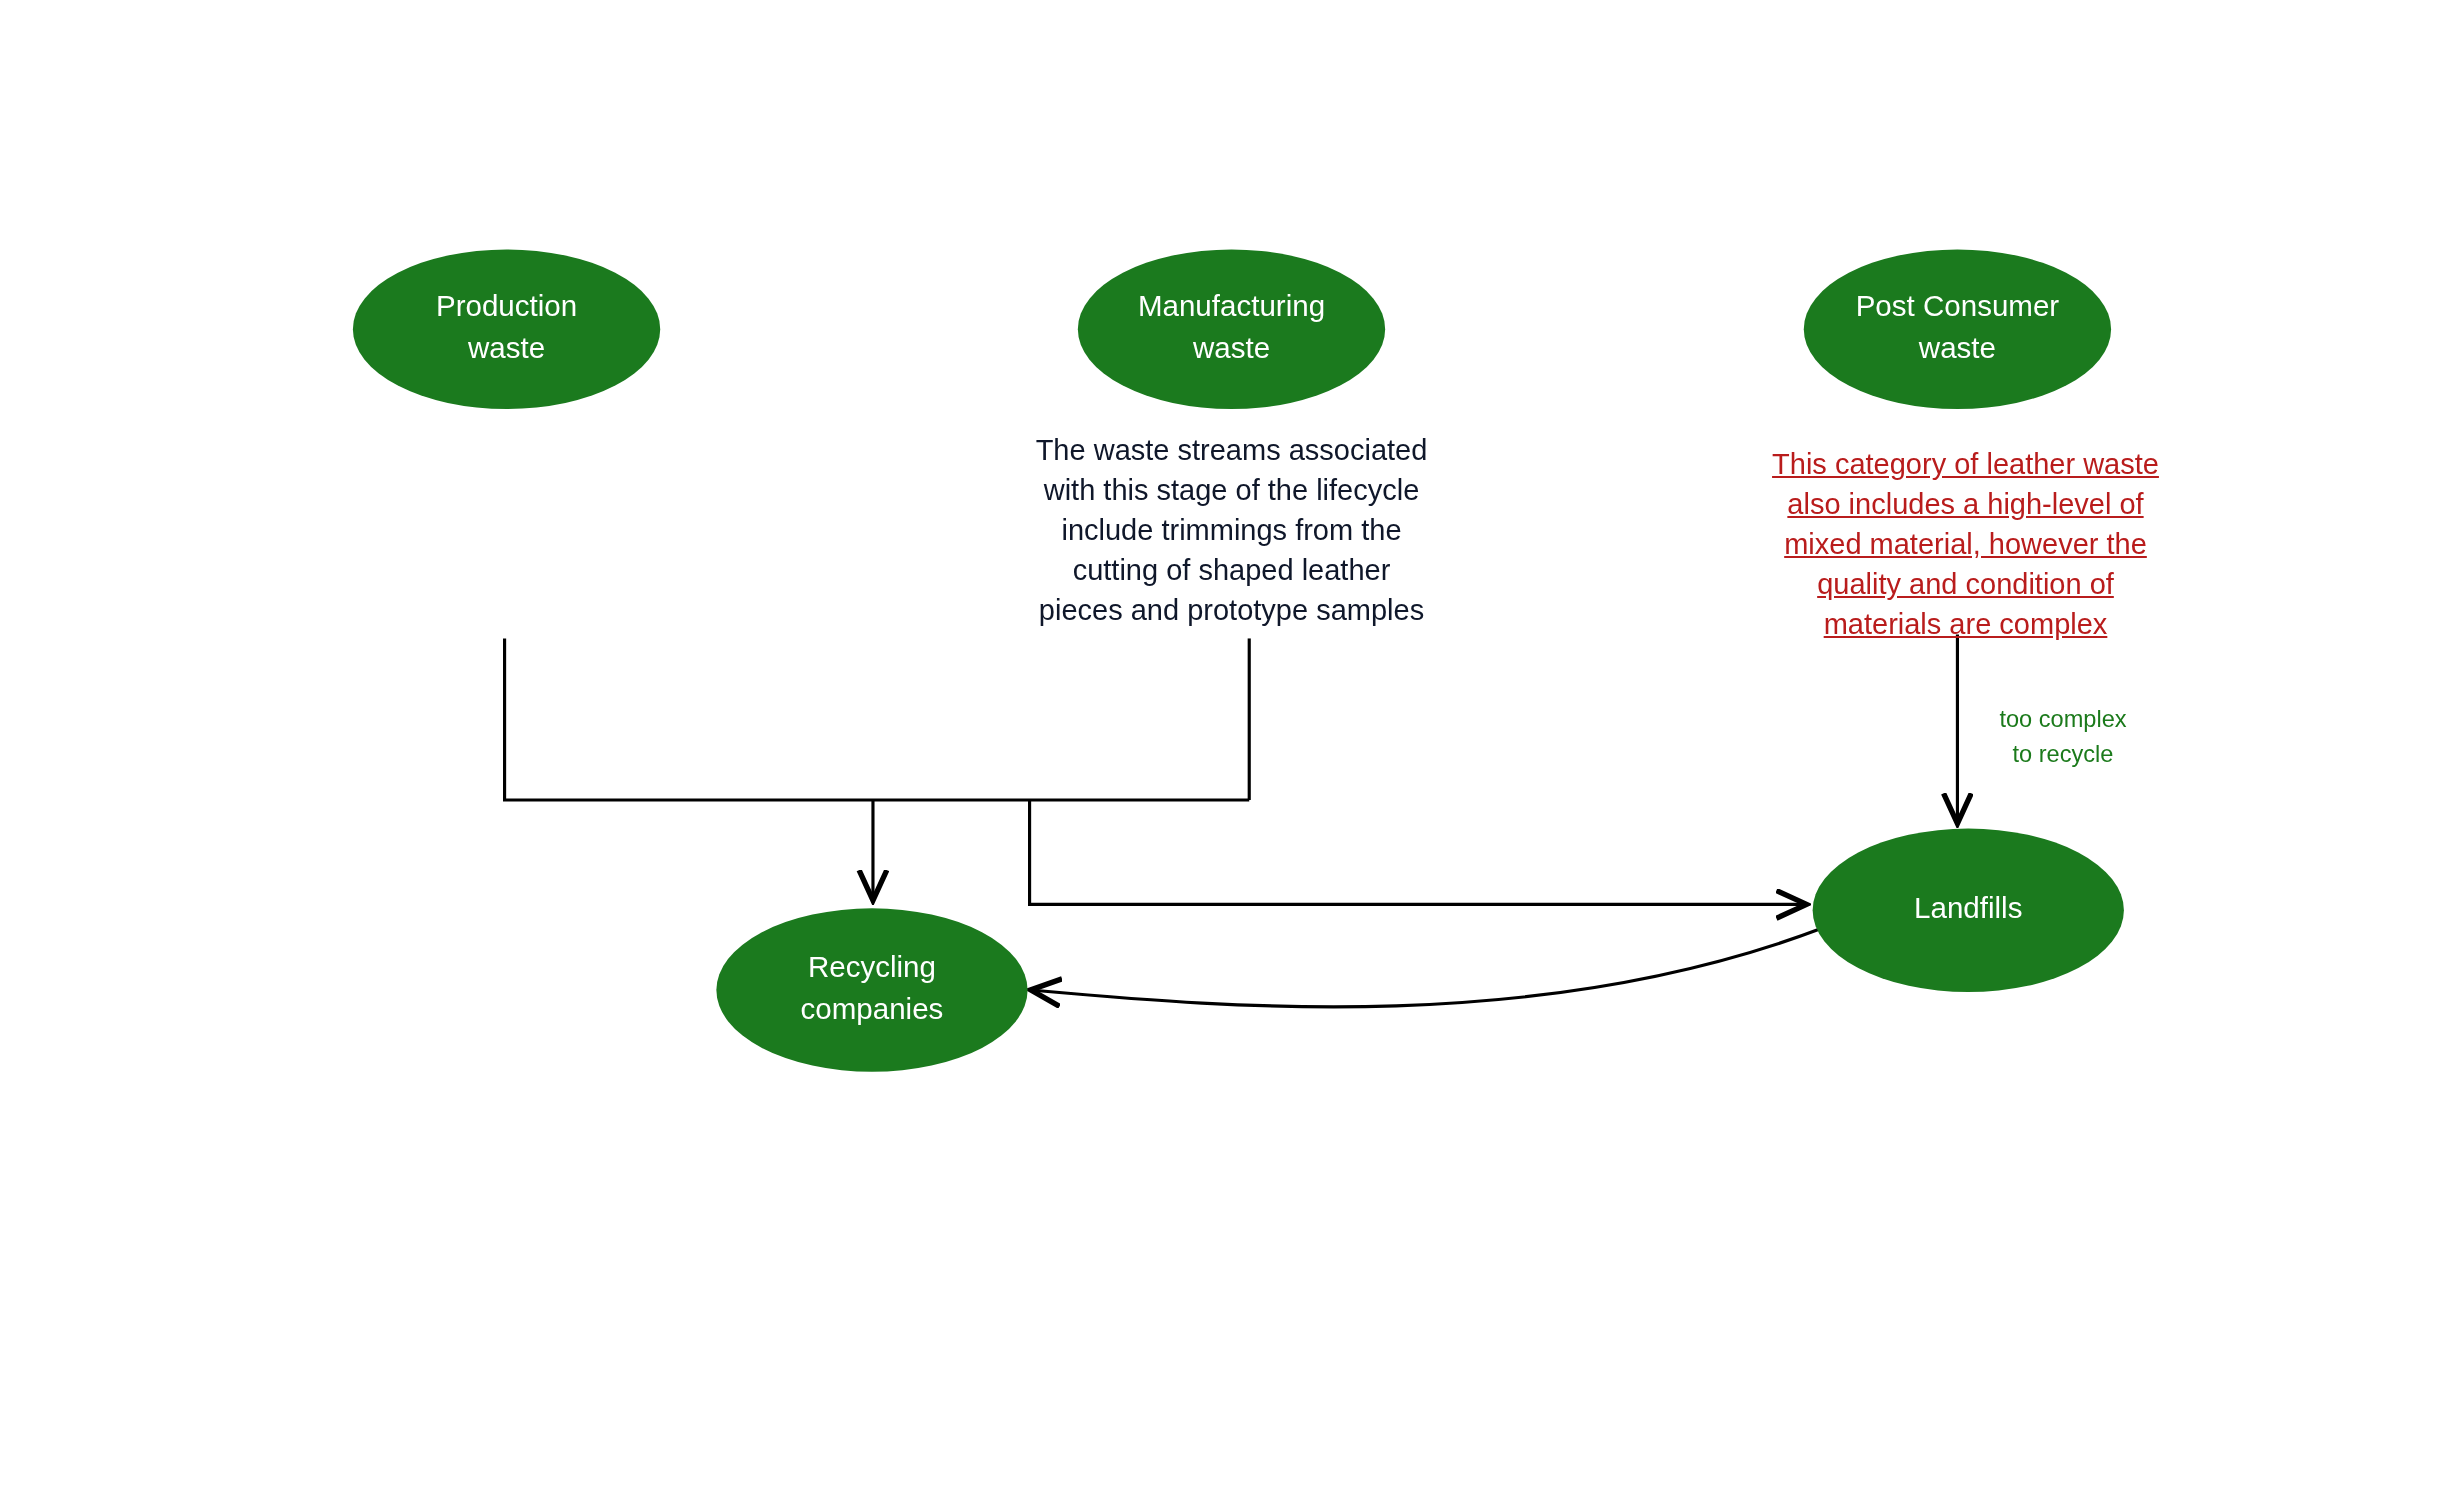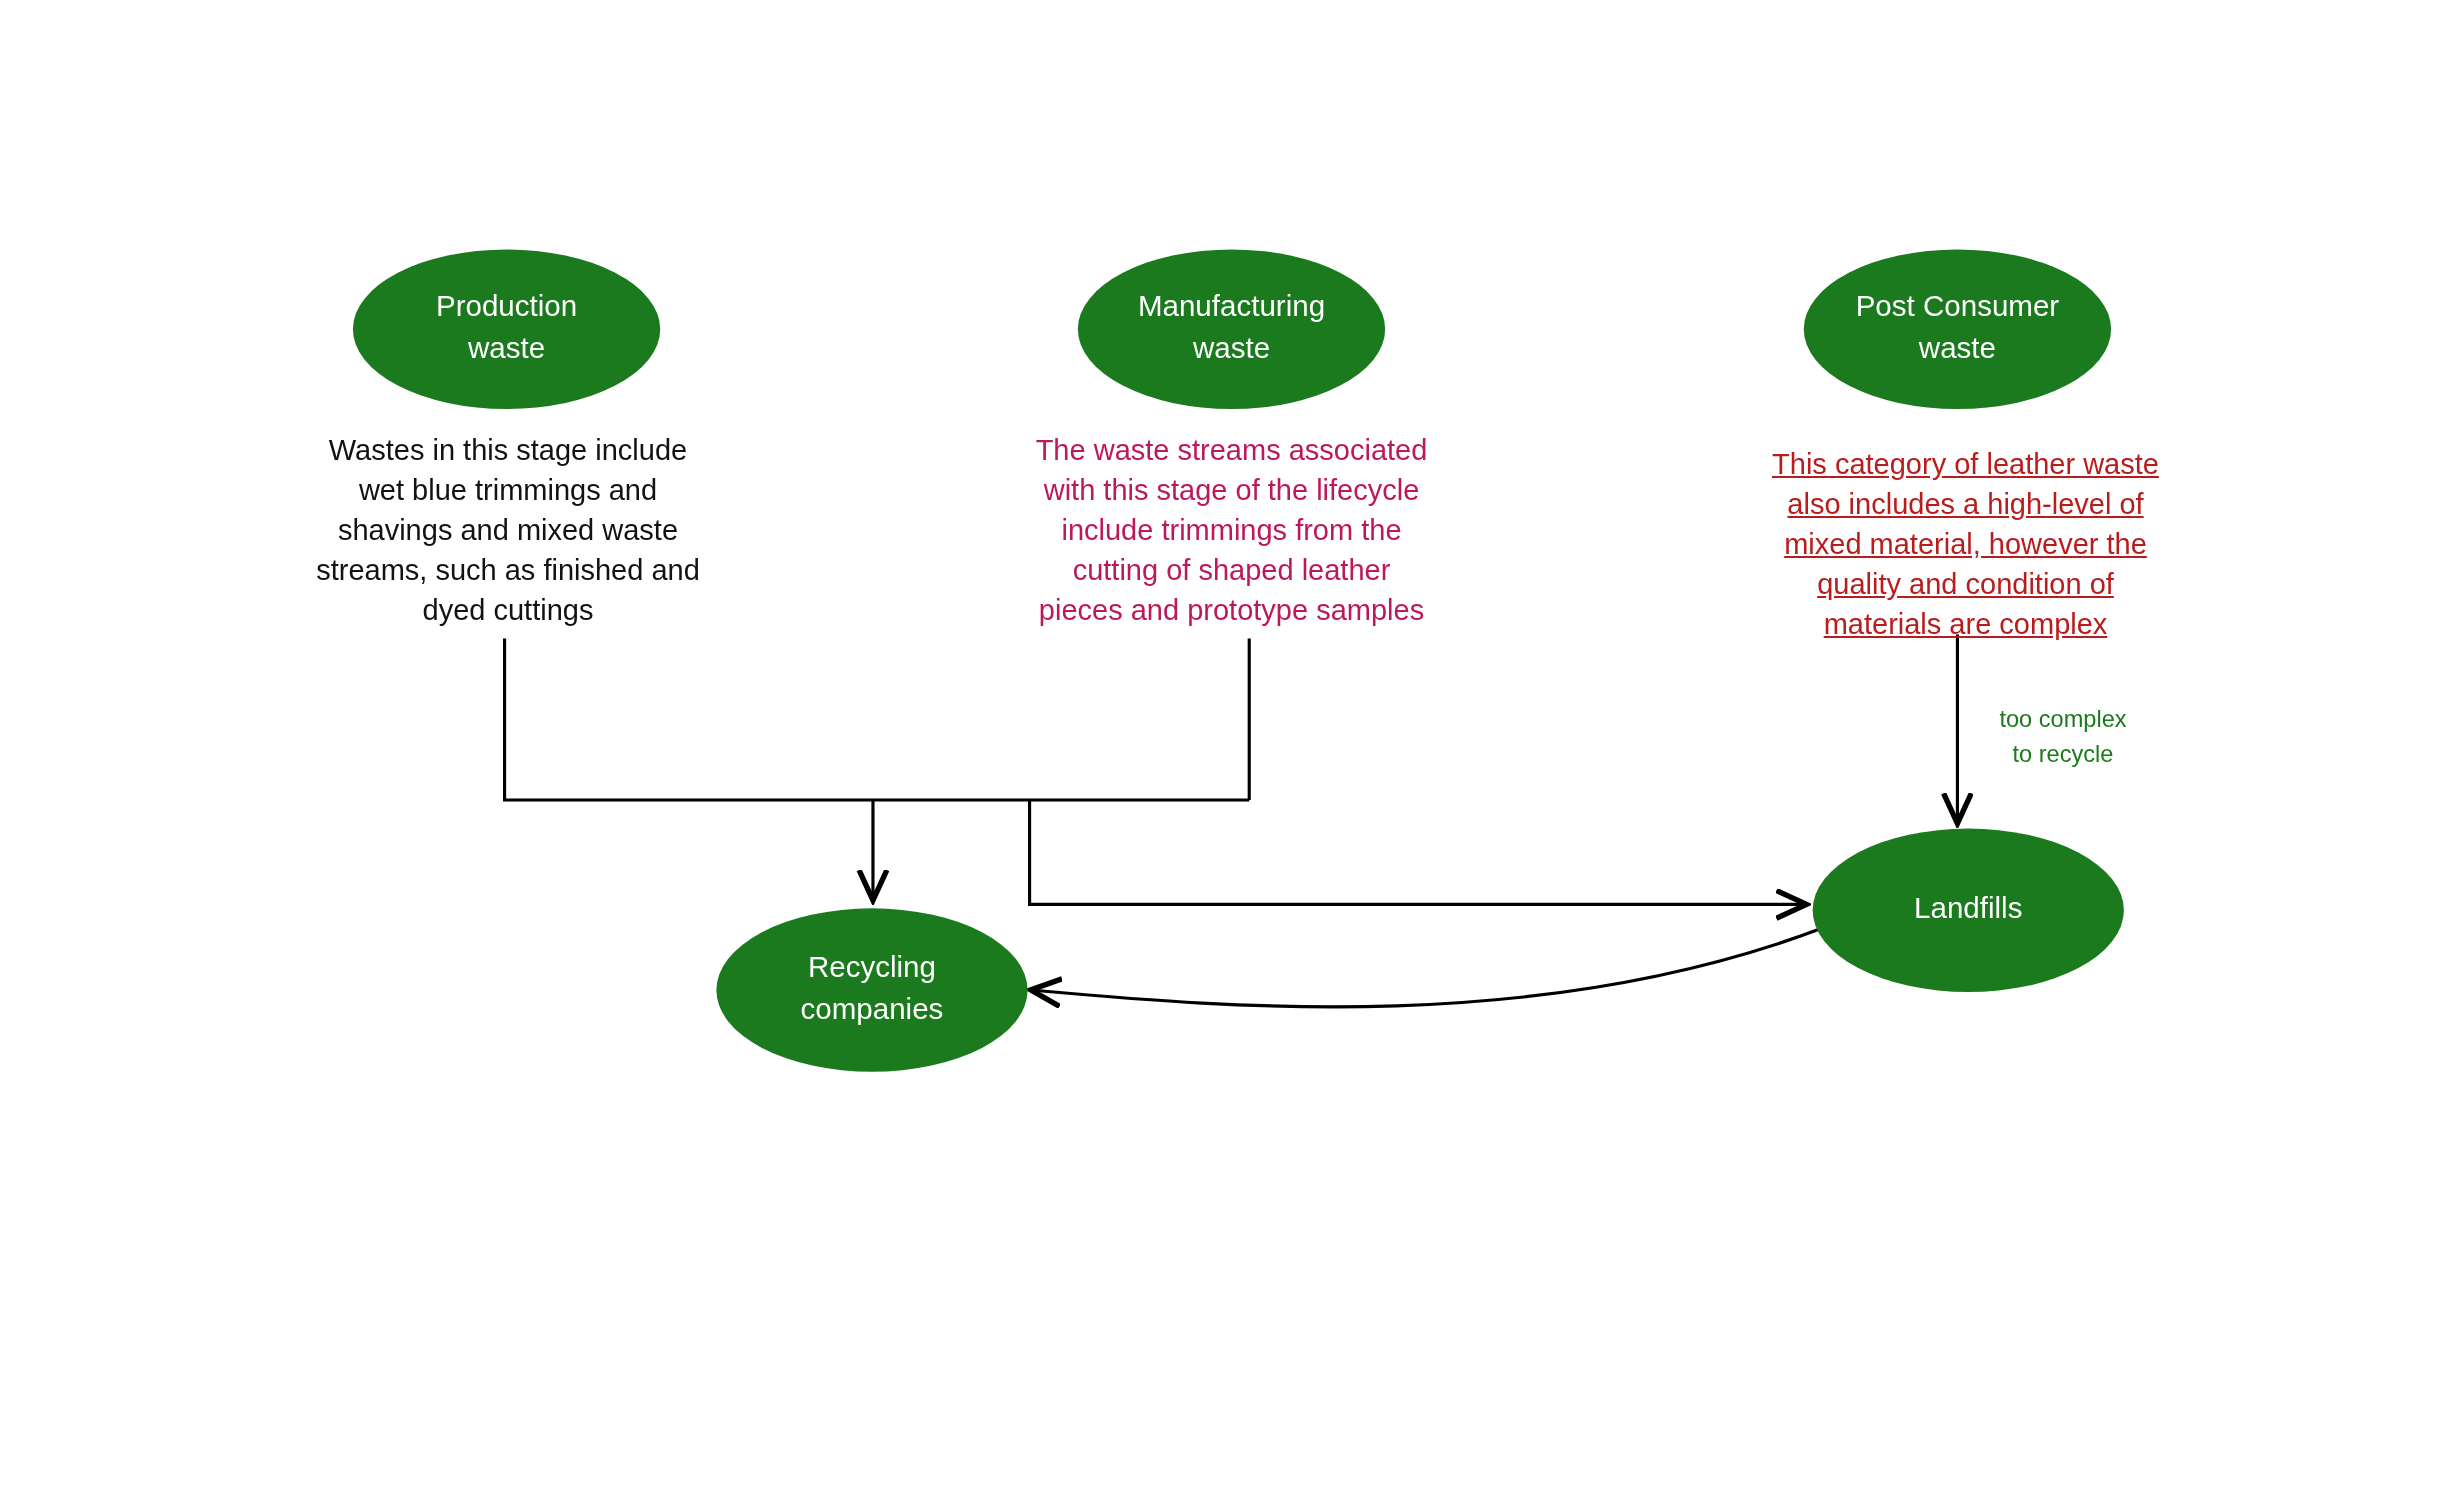--- a/index.html
+++ b/index.html
@@ -101,26 +101,21 @@
       <text class="node-label" x="885" y="972" fill="#ffffff">Recycling</text>
       <text class="node-label" x="885" y="1014" fill="#ffffff">companies</text>
     </g>
 
     <g>
       <ellipse cx="1998" cy="912" rx="158" ry="83" fill="#1B7A1E"></ellipse>
       <text class="node-label" x="1998" y="912" fill="#ffffff">Landfills</text>
     </g>
   </svg>
 
-  <div class="desc-block" style="left: 296px; top: 418px; width: 424px; color: rgb(18, 18, 18);">Wastes in this stage include
-wet blue trimmings and
-shavings and mixed waste
-streams, such as finished and
-dyed cuttings</div>
-  <div class="desc-block" style="left: 1010px; top: 418px; width: 443px; color: #be185d;">The waste streams associated
+  <div class="desc-block" style="left: 1010px; top: 418px; width: 443px; color: #0f172a;">The waste streams associated
 with this stage of the lifecycle
 include trimmings from the
 cutting of shaped leather
 pieces and prototype samples</div>
   <div class="desc-block" style="left: 1749px; top: 432px; width: 433px; color: #b91c1c; text-decoration: underline;">This category of leather waste
 also includes a high-level of
 mixed material, however the
 quality and condition of
 materials are complex</div>
 

